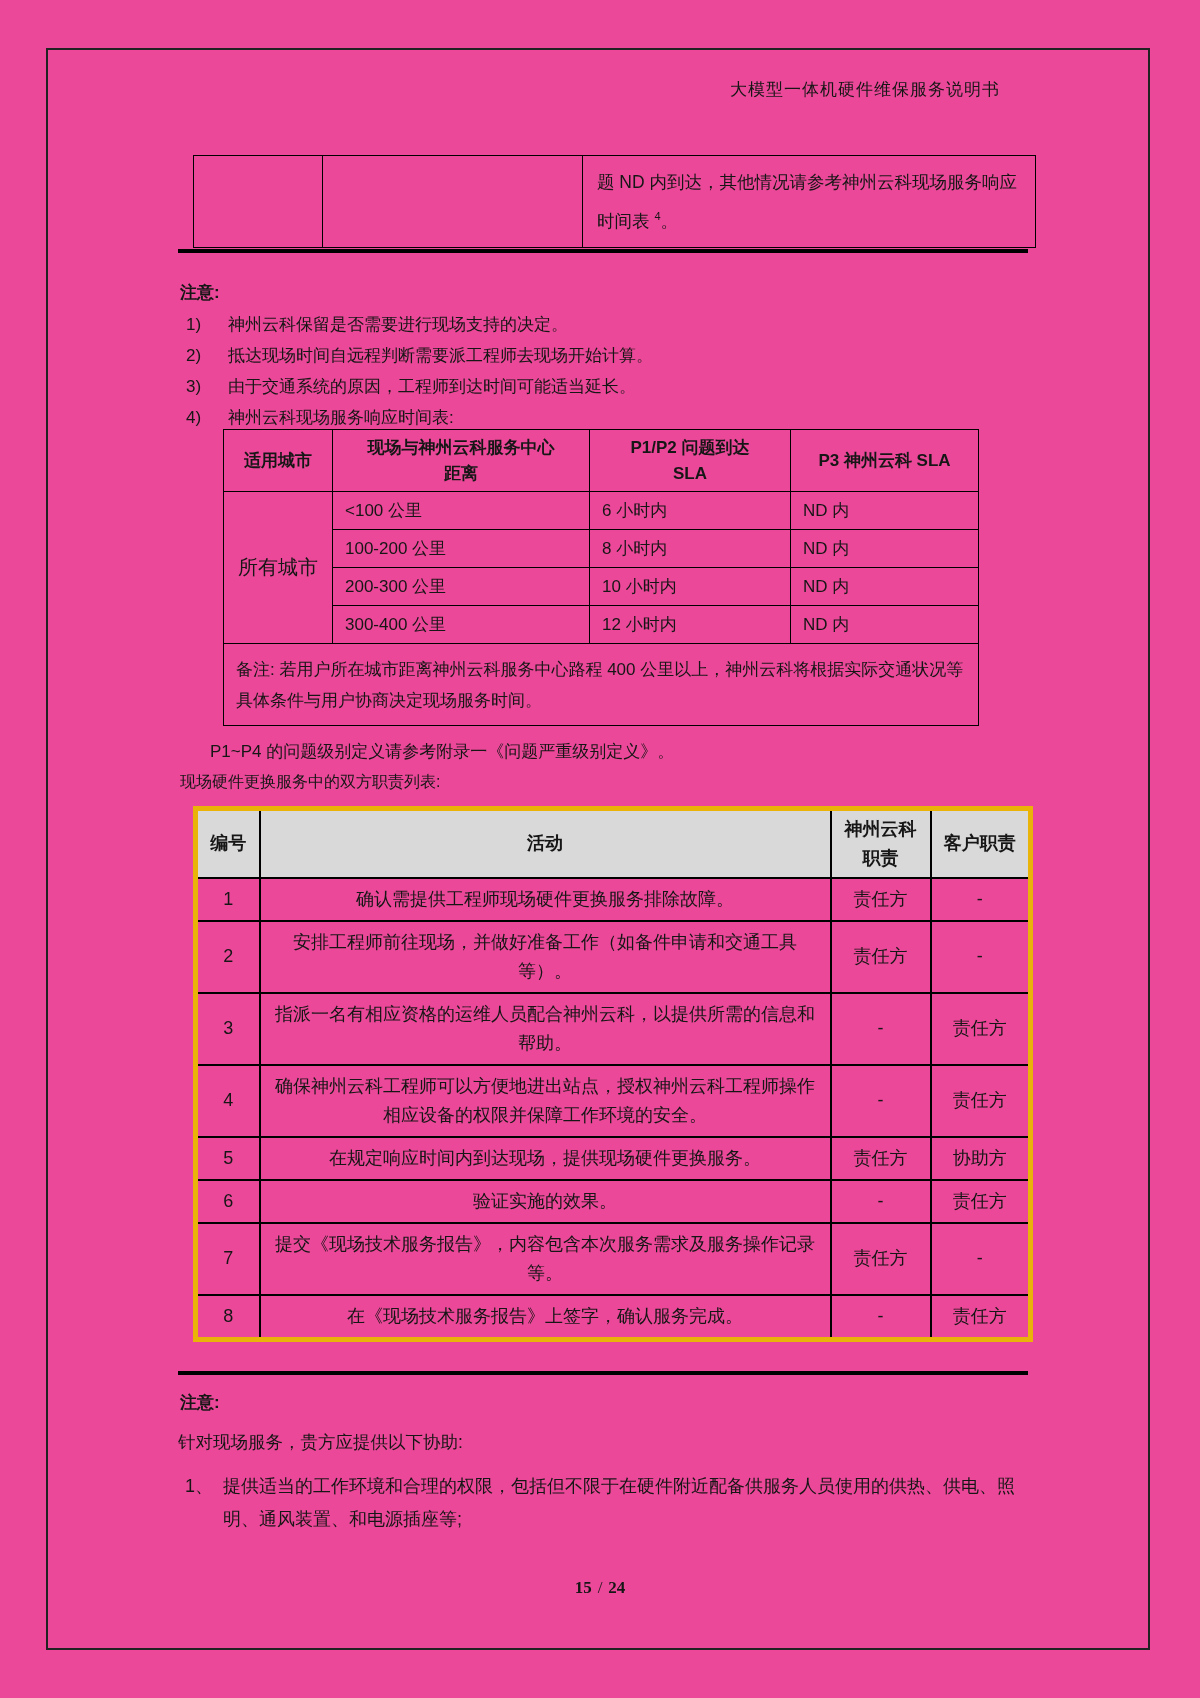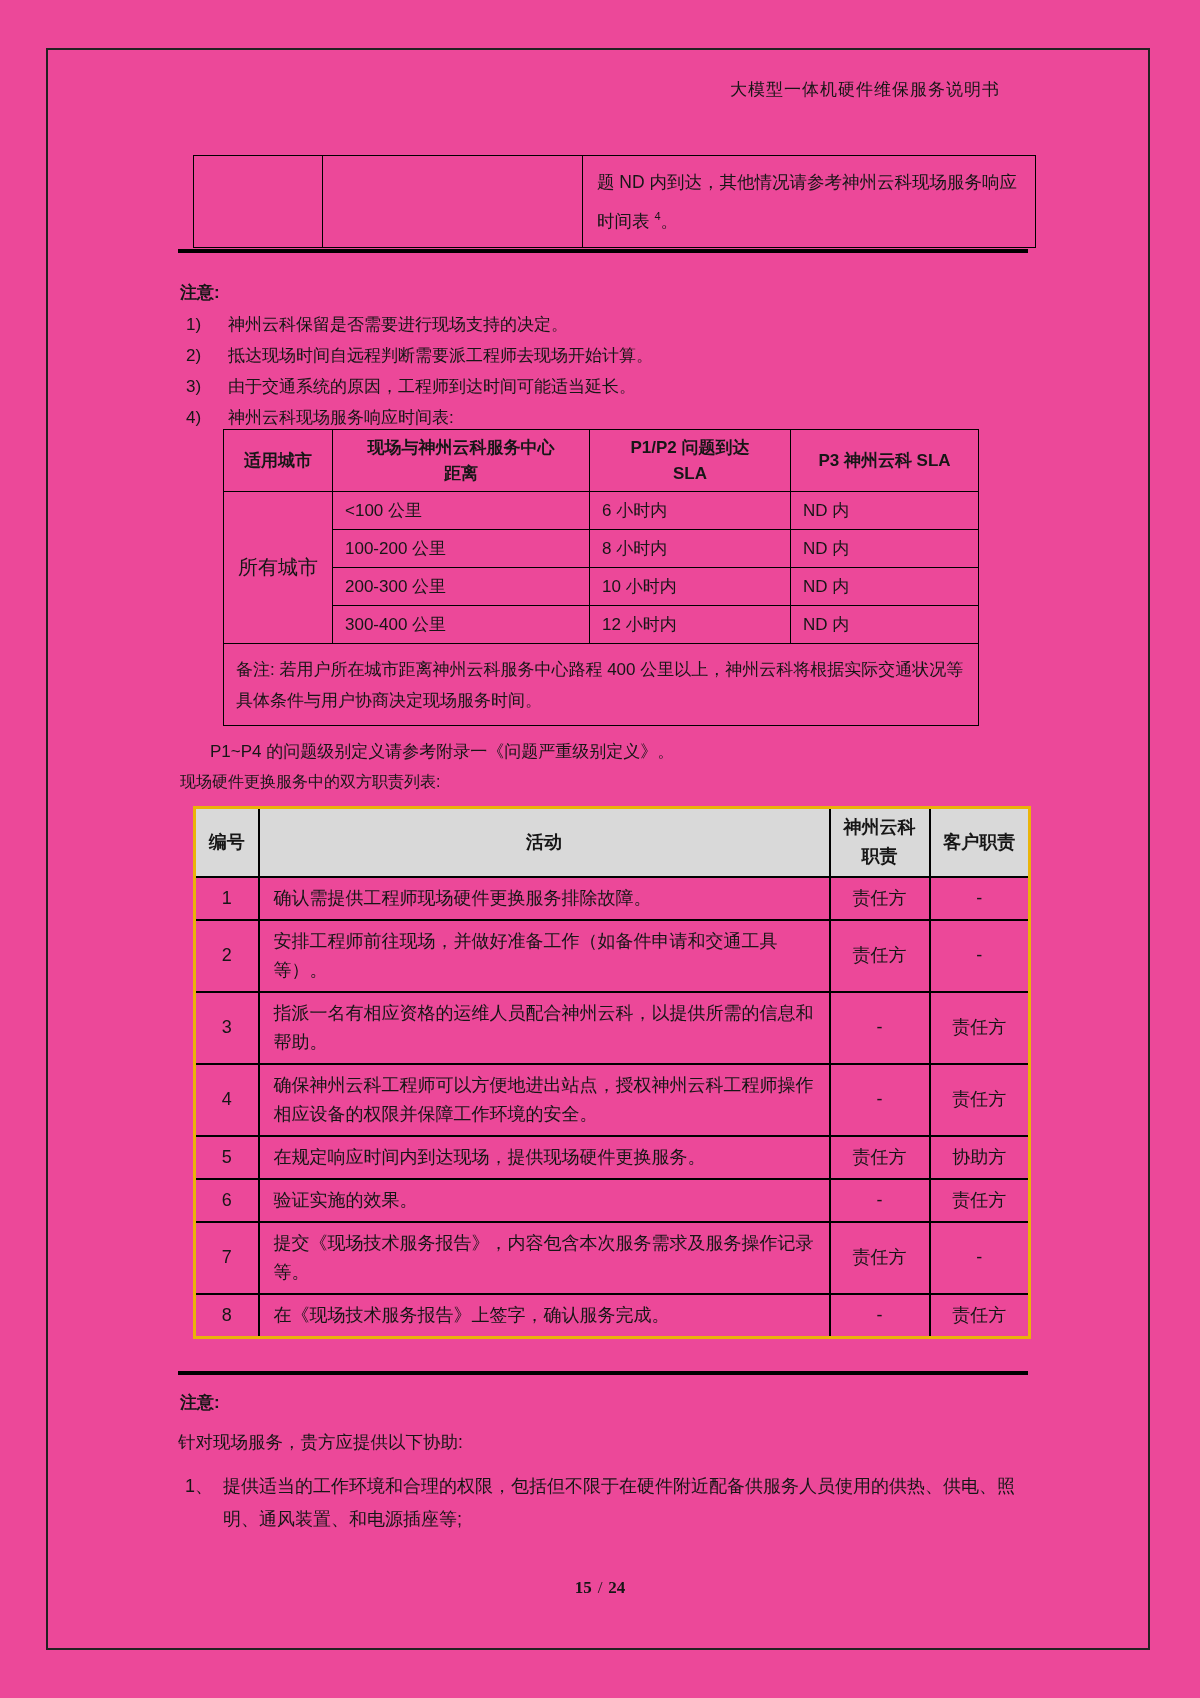--- a/index.html
+++ b/index.html
@@ -44,21 +44,21 @@
   .sla td.remark { height:82px; padding:8px 12px; line-height:31px; text-align:left; }
   .pnote { position:absolute; left:210px; top:740px; font-size:17px; }
   .sec-title { position:absolute; left:180px; top:772px; font-size:16px; }
   
   .resp { position:absolute; left:193px; top:806px; width:835px; font-size:18px; }
   .resp th, .resp td { border:2px solid #000; box-sizing:border-box; }
   .resp th { background:#d9d9d9; font-weight:bold; text-align:center; line-height:29px; padding:3px 4px; }
   .resp .hdr { height:69px; }
   .resp td { line-height:29px; padding:6px 0; vertical-align:middle; }
   .resp td.no, .resp td.side { text-align:center; }
-  .resp td.act { text-align:left; padding:6px 14px; }
+  .resp td.act { text-align:center; padding:6px 14px; }
   
   .intro { position:absolute; left:178px; top:1430px; font-size:17.5px; }
   .bitem { position:absolute; left:185px; top:1470px; display:flex; font-size:18px; }
   .bitem .num { flex:0 0 38px; line-height:33px; }
   .bitem .txt { width:794px; line-height:33px; }
   .footer {
     position:absolute; top:1578px; left:0; width:100%; text-align:center;
     font-family:"Liberation Serif","DejaVu Serif",serif; font-size:17px; font-weight:bold;
   }
   .footer .sep { font-weight:normal; padding:0 6px; }
@@ -141,21 +141,21 @@
     <tr>
       <td class="remark" colspan="4">备注: 若用户所在城市距离神州云科服务中心路程 400 公里以上，神州云科将根据实际交通状况等具体条件与用户协商决定现场服务时间。</td>
     </tr>
   </tbody>
     </table>
 
   <div class="pnote">P1~P4 的问题级别定义请参考附录一《问题严重级别定义》。</div>
 
   <div class="sec-title">现场硬件更换服务中的双方职责列表:</div>
 
-  <table class="resp" style="border:3px solid #eab308;">
+  <table class="resp" style="border:5px solid #eab308;">
     <colgroup>
         <col style="width:64px">
         <col style="width:571px">
         <col style="width:100px">
         <col style="width:100px">
       </colgroup>
     <tbody>
         <tr class="hdr">
       <th>编号</th>
       <th>活动</th>

